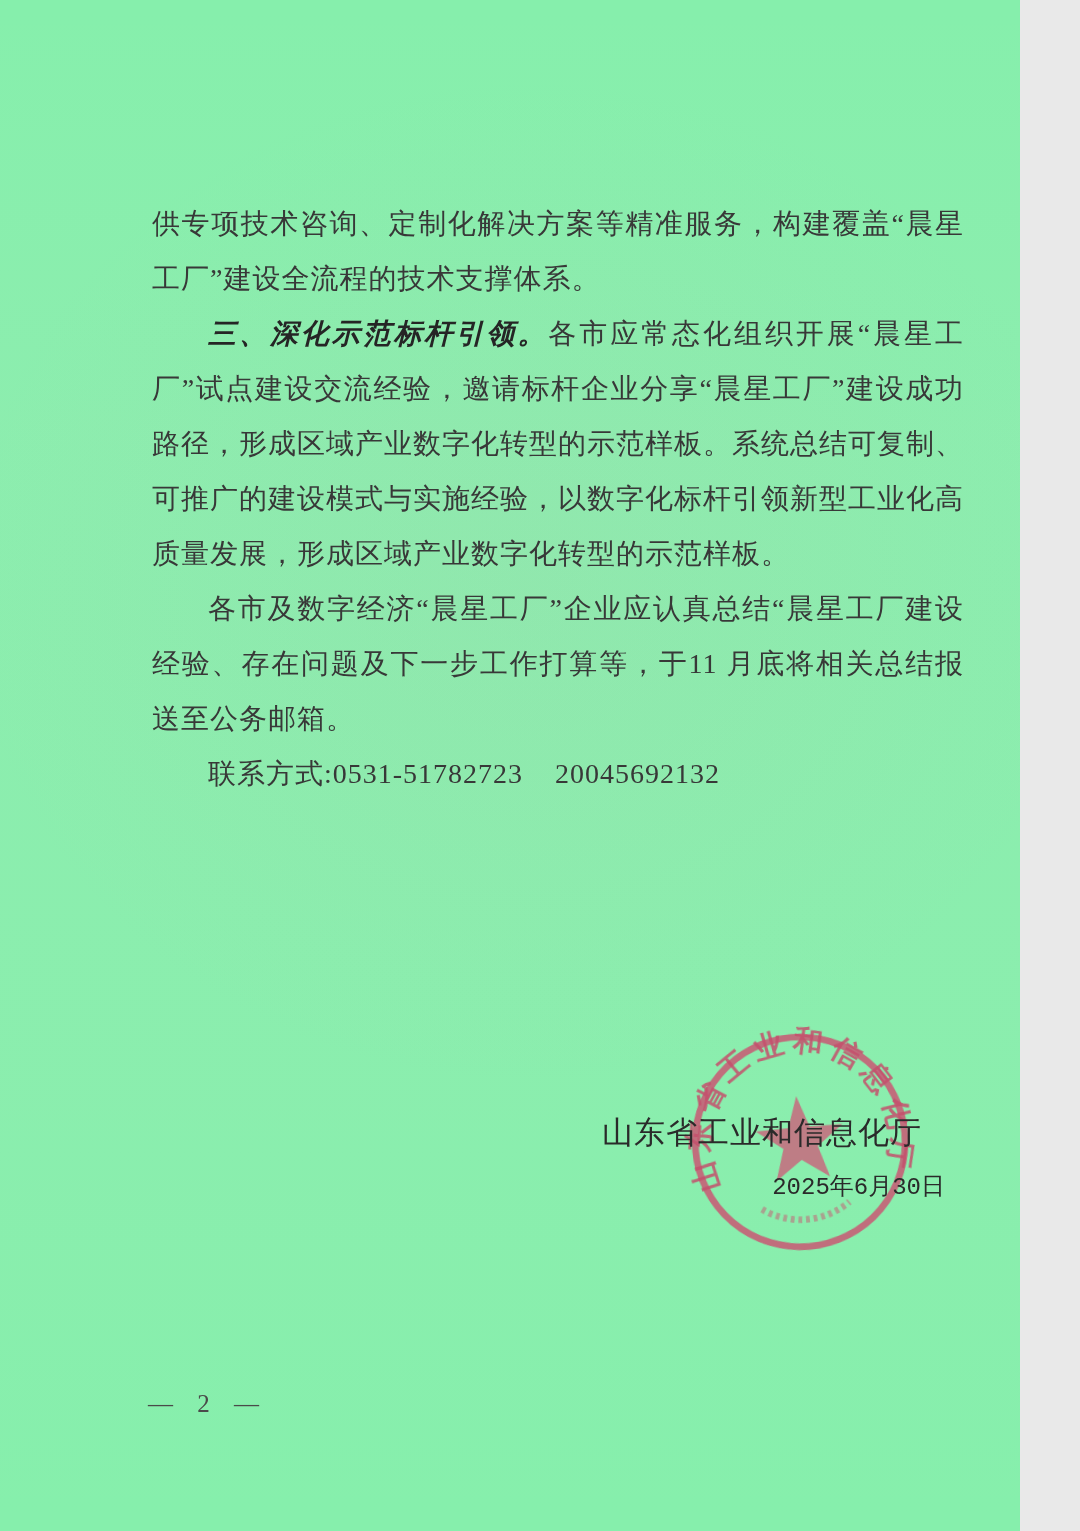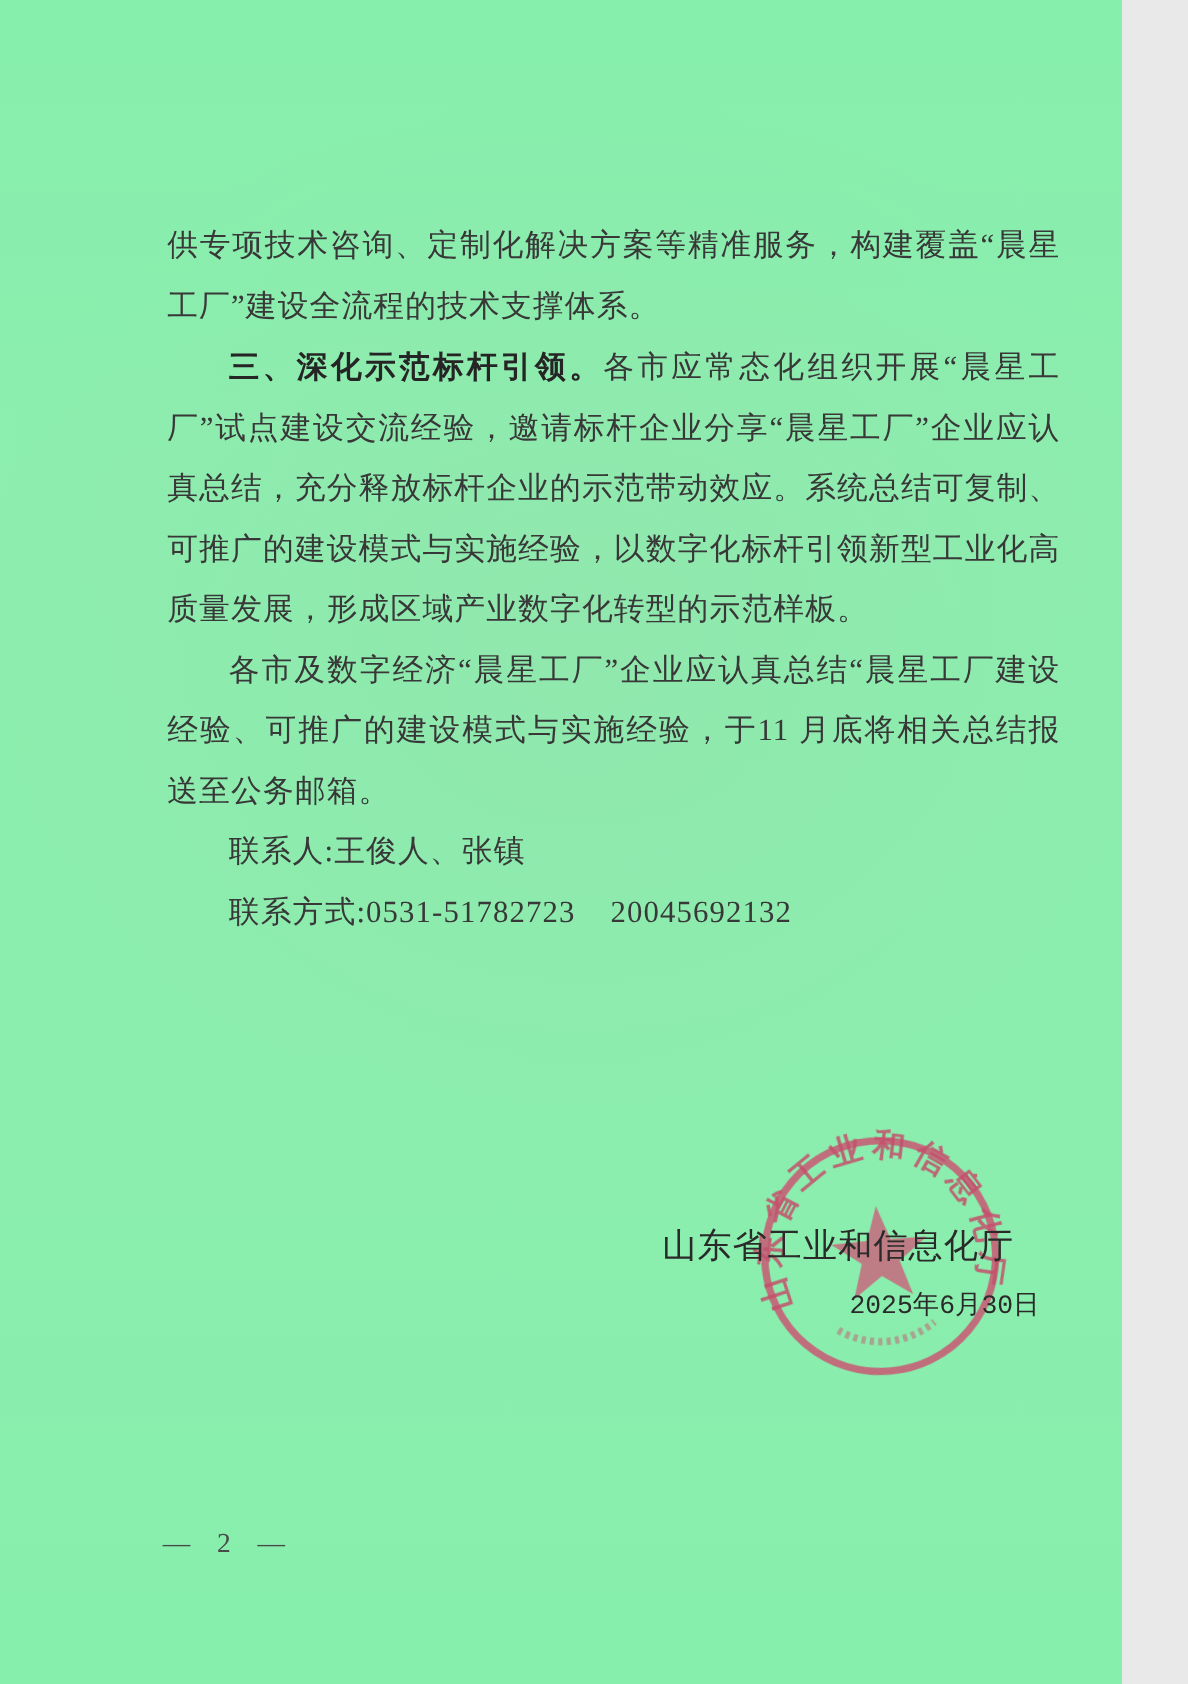--- a/index.html
+++ b/index.html
@@ -14,21 +14,21 @@
       radial-gradient(ellipse 78% 46% at 52% 38%, rgba(186,178,166,0.10), rgba(186,178,166,0) 72%),
       linear-gradient(180deg, rgba(255,255,255,0) 0%, rgba(222,216,206,0.07) 28%, rgba(222,216,206,0.05) 72%, rgba(255,255,255,0) 100%);
   }
   .content {
     position:absolute; left:152px; top:196px; width:812px;
     font-size:28px; letter-spacing:1px; line-height:55px; color:#383838;
     text-align:justify; text-justify:inter-character;
   }
   .content p { margin:0; }
   .indent { text-indent:2em; }
-  .heading { font-family:"Liberation Sans","DejaVu Sans",sans-serif; font-weight:700; color:#252525; }
+  .heading { font-family:"Liberation Sans","DejaVu Sans",sans-serif; font-weight:700; color:#252525;font-style:italic; }
   .pre { white-space:pre-wrap; }
   .attachment { margin-top:48px; }
   .sig-org {
     position:absolute; left:597px; top:1112px; width:330px; z-index:2;
     font-size:31px; letter-spacing:1px; color:#2a2a2a; text-align:center;
   }
   .sig-date {
     position:absolute; left:615px; top:1170px; width:330px; z-index:2;
     font-size:24px; color:#2a2a2a; text-align:right;font-family:Liberation Mono, monospace;
   }
@@ -49,23 +49,22 @@
   }
 </style>
 </head>
 <body>
 
 <div class="page">
   <div class="tint"></div>
 
   <main class="content">
     <p>供专项技术咨询、定制化解决方案等精准服务，构建覆盖“晨星工厂”建设全流程的技术支撑体系。</p>
-    <p class="indent"><span class="heading">三、深化示范标杆引领。</span><span>各市应常态化组织开展“晨星工厂”试点建设交流经验，邀请标杆企业分享“晨星工厂”企业应认真总结，充分释放标杆企业的示范带动效应。系统总结可复制、可推广的建设模式与实施经验，以数字化标杆引领新型工业化高质量发展，形成区域产业数字化转型的示范样板。</span></p>
-    <p class="indent">各市及数字经济“晨星工厂”企业应认真总结“晨星工厂建设经验、可推广的建设模式与实施经验，于11 月底将相关总结报送至公务邮箱。</p>
-    <p class="indent">联系人:王俊人、张镇</p>
+    <p class="indent"><span class="heading">三、深化示范标杆引领。</span><span>各市应常态化组织开展“晨星工厂”试点建设交流经验，邀请标杆企业分享“晨星工厂”建设成功路径，形成区域产业数字化转型的示范样板。系统总结可复制、可推广的建设模式与实施经验，以数字化标杆引领新型工业化高质量发展，形成区域产业数字化转型的示范样板。</span></p>
+    <p class="indent">各市及数字经济“晨星工厂”企业应认真总结“晨星工厂建设经验、存在问题及下一步工作打算等，于11 月底将相关总结报送至公务邮箱。</p>
     <p class="indent pre">联系方式:0531-51782723    20045692132</p>
   </main>
 
   <div class="sig-org">山东省工业和信息化厅</div>
   <div class="sig-date">2025年6月30日</div>
 
   <svg class="seal" viewBox="0 0 260 260" aria-hidden="true">
     <circle class="ring" cx="130" cy="132" r="110"></circle>
     <path id="sealArc" d="M 40.7 164.5 A 95 95 0 1 1 219.3 164.5" fill="none"></path>
     <text class="arc-text"><textPath href="#sealArc" startOffset="50%" text-anchor="middle">山东省工业和信息化厅</textPath></text>

